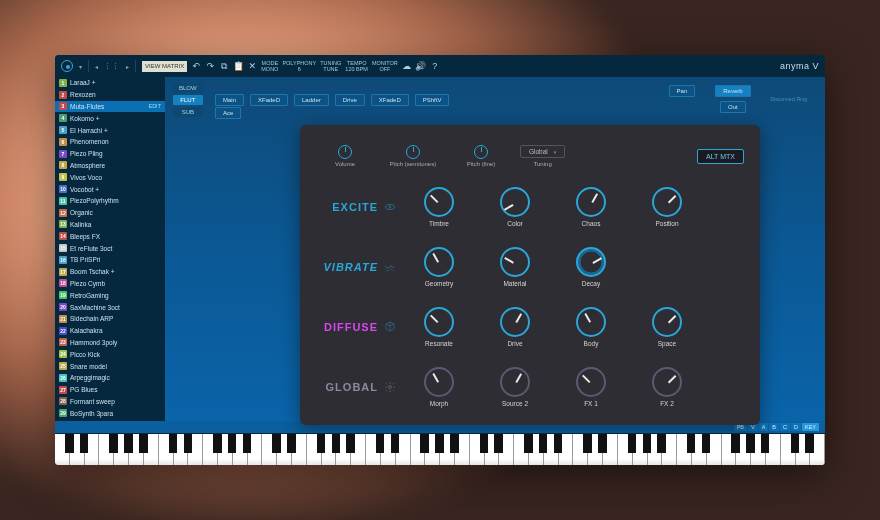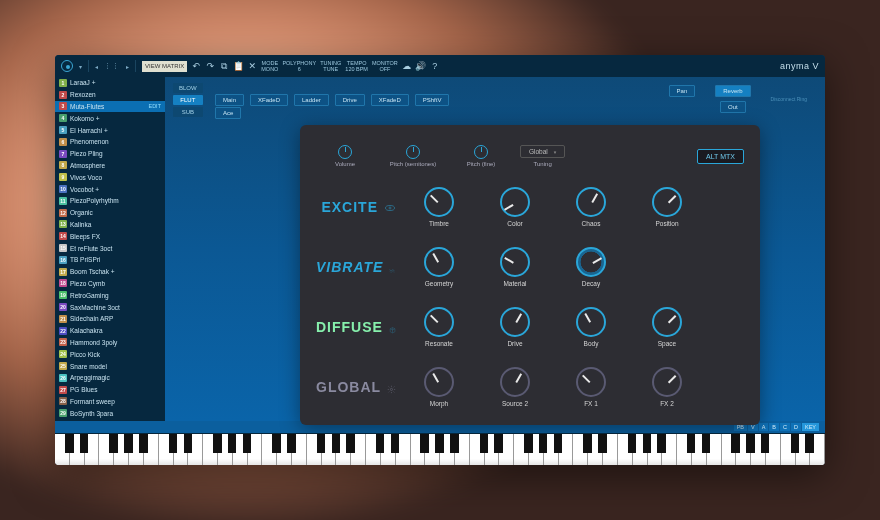--- a/index.html
+++ b/index.html
@@ -44,31 +44,31 @@
   .panel { position:absolute; top:48px; left:135px; width:460px; height:300px; background:#2d2d33; border-radius:6px; padding:10px 16px 8px; color:#ddd; box-shadow:0 4px 20px rgba(0,0,0,0.4); }
   .panel .toprow { display:flex; align-items:center; height:42px; gap:10px; }
   .miniknob { display:flex; flex-direction:column; align-items:center; gap:2px; width:58px; }
   .miniknob .k { width:14px; height:14px; border:1.5px solid #2aa6d9; border-radius:50%; position:relative; }
   .miniknob .k::after { content:""; position:absolute; top:1px; left:50%; width:1px; height:5px; background:#2aa6d9; transform-origin:bottom; }
   .miniknob .lbl { font-size:6px; color:#aab; text-align:center; white-space:nowrap; }
   .dropdown { font-size:6.5px; padding:2px 8px; border:1px solid #555; border-radius:2px; color:#bbb; cursor:pointer; position:relative; }
   .dropdown::after { content:"▾"; margin-left:6px; font-size:5px; color:#888; }
   .altmtx { margin-left:auto; font-size:7px; padding:3px 8px; background:#1a1a20; border:1px solid #2aa6d9; color:#6fc8eb; cursor:pointer; border-radius:2px; }
   .section { display:flex; align-items:center; height:60px; gap:14px; }
-  .seclabel { width:80px; text-align:right; font-size:14px; font-weight:600; letter-spacing:1px; display:flex; align-items:center; justify-content:flex-end; gap:6px; }
+  .seclabel { width:80px; text-align:right; font-size:11px; font-weight:600; letter-spacing:1px; display:flex; align-items:center; justify-content:flex-end; gap:6px; }
   .secicon { width:12px; height:12px; opacity:0.5; }
   .knobgroup { display:flex; gap:18px; flex:1; }
   .knob { display:flex; flex-direction:column; align-items:center; gap:3px; width:58px; }
   .knob .dial { width:30px; height:30px; border-radius:50%; border:2px solid #2aa6d9; background:#2d2d33; position:relative; cursor:pointer; }
   .knob .dial::after { content:""; position:absolute; top:3px; left:50%; width:1.5px; height:10px; background:#eaeaea; }
   .knob .lbl { font-size:6.5px; color:#d5d5d5; }
   
   .sec-excite .seclabel { color:#2aa6d9; }
   .sec-vibrate .seclabel { color:#2aa6d9;font-style:italic; }
-  .sec-diffuse .seclabel { color:#86efac; }
+  .sec-diffuse .seclabel { color:#d946ef; }
   .sec-global .seclabel { color:#8a8aa0; }
   .sec-global .knob .dial { border-color:#5a5a72; }
   .sec-vibrate .knob:nth-child(3) .dial { border-color:#2aa6d9; background:radial-gradient(circle at 50% 50%, #2d2d33 55%, #1a6590 58%); }
   
   .r-45 .dial::after{ transform:translateX(-50%) rotate(-45deg); transform-origin:50% 12px;}
   .r-120 .dial::after{ transform:translateX(-50%) rotate(-120deg); transform-origin:50% 12px;}
   .r30 .dial::after{ transform:translateX(-50%) rotate(30deg); transform-origin:50% 12px;}
   .r-30 .dial::after{ transform:translateX(-50%) rotate(-30deg); transform-origin:50% 12px;}
   .r45 .dial::after{ transform:translateX(-50%) rotate(45deg); transform-origin:50% 12px;}
   .r60 .dial::after{ transform:translateX(-50%) rotate(60deg); transform-origin:50% 12px;}

